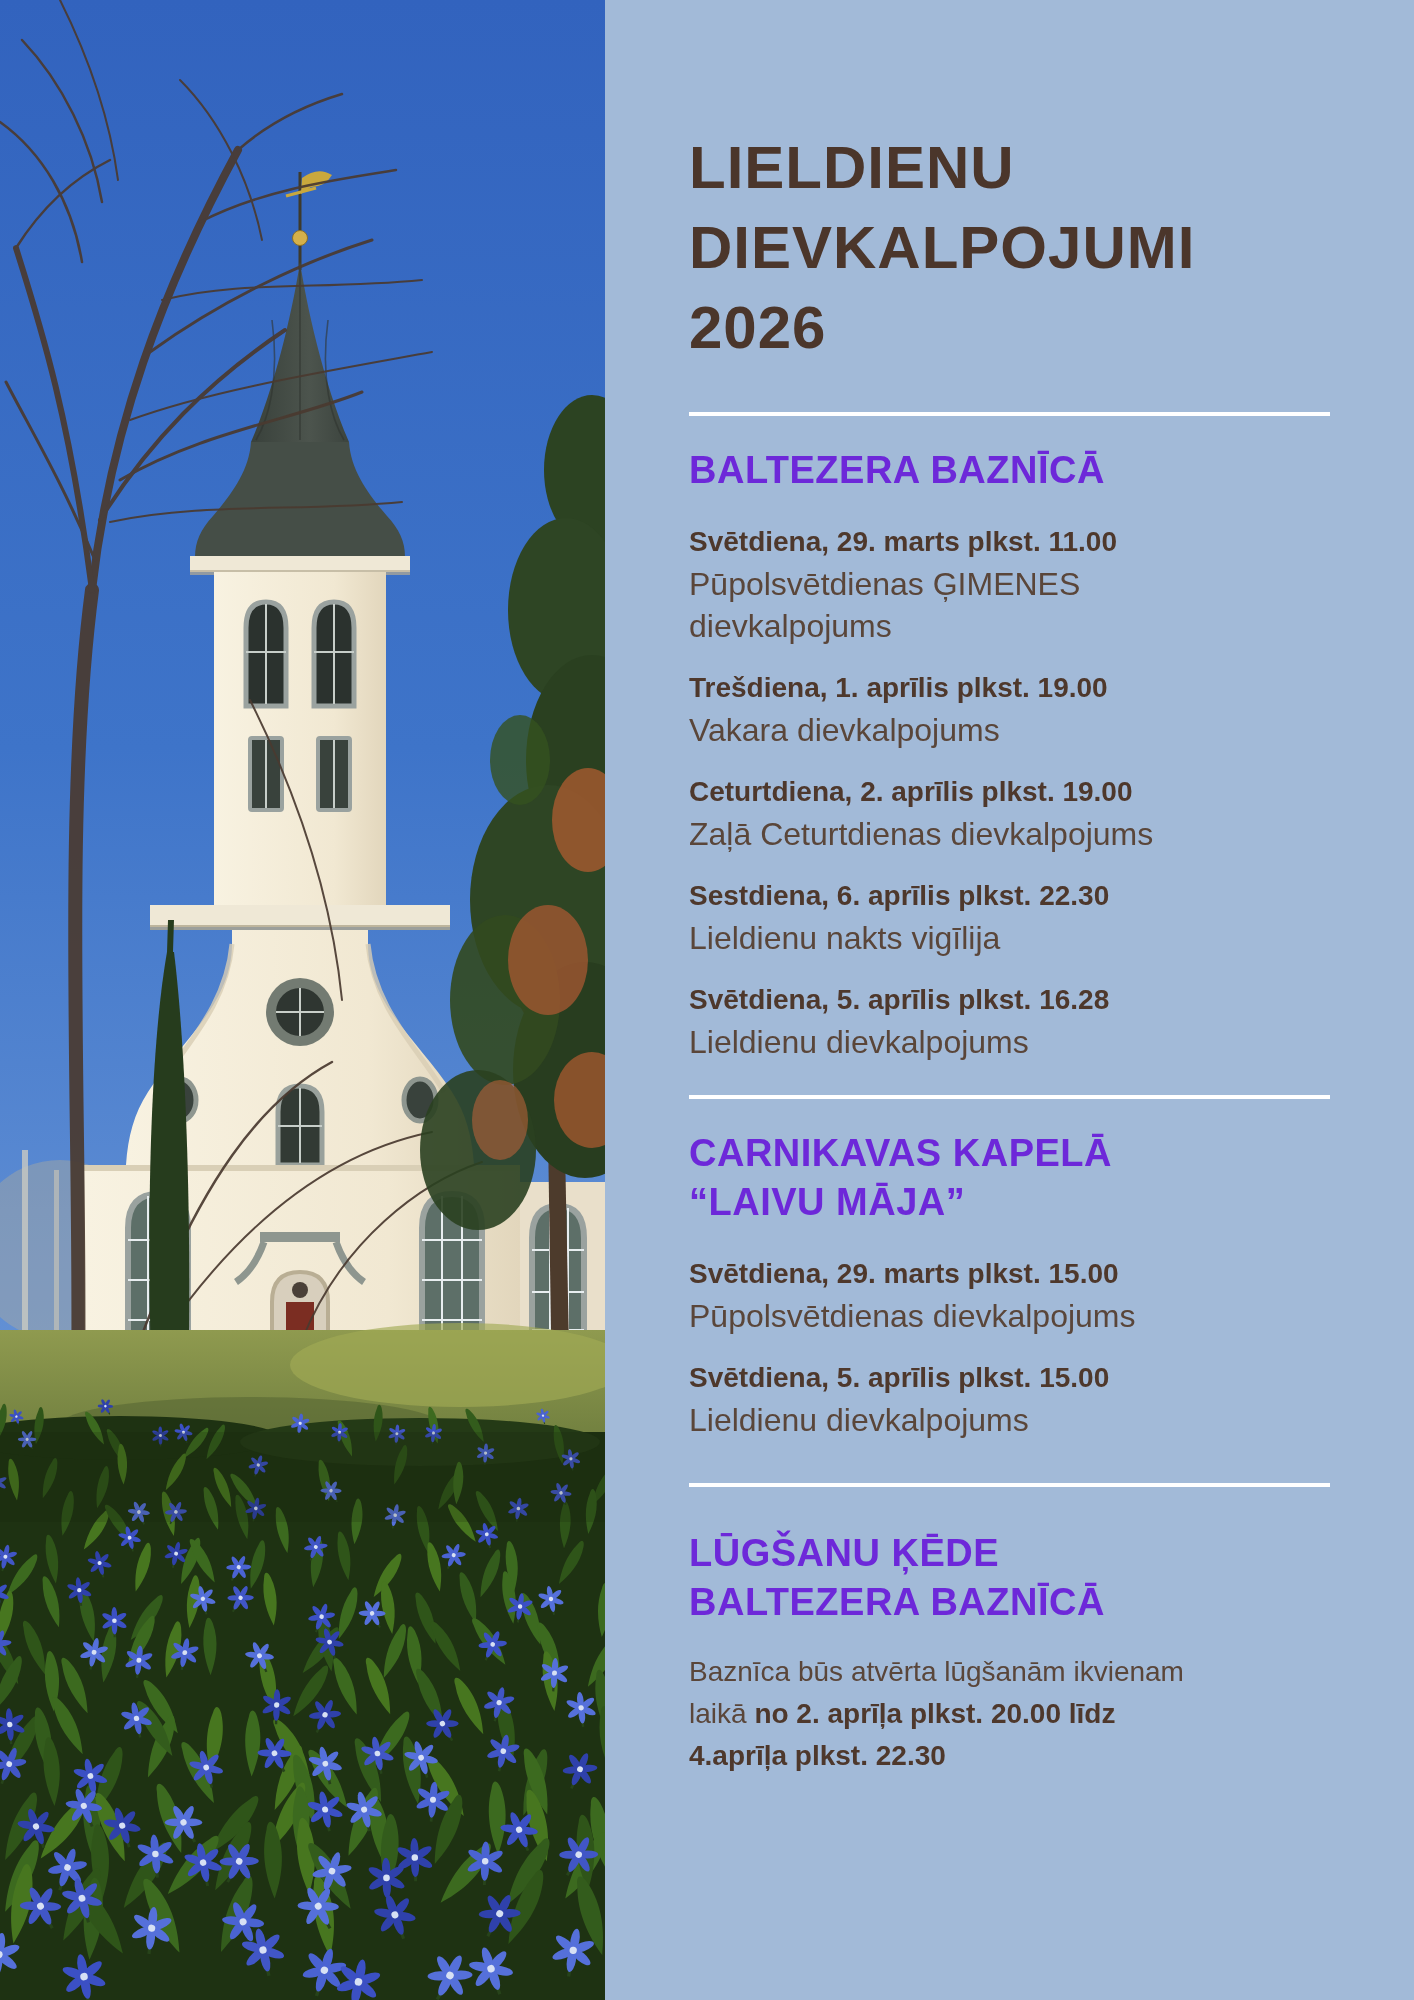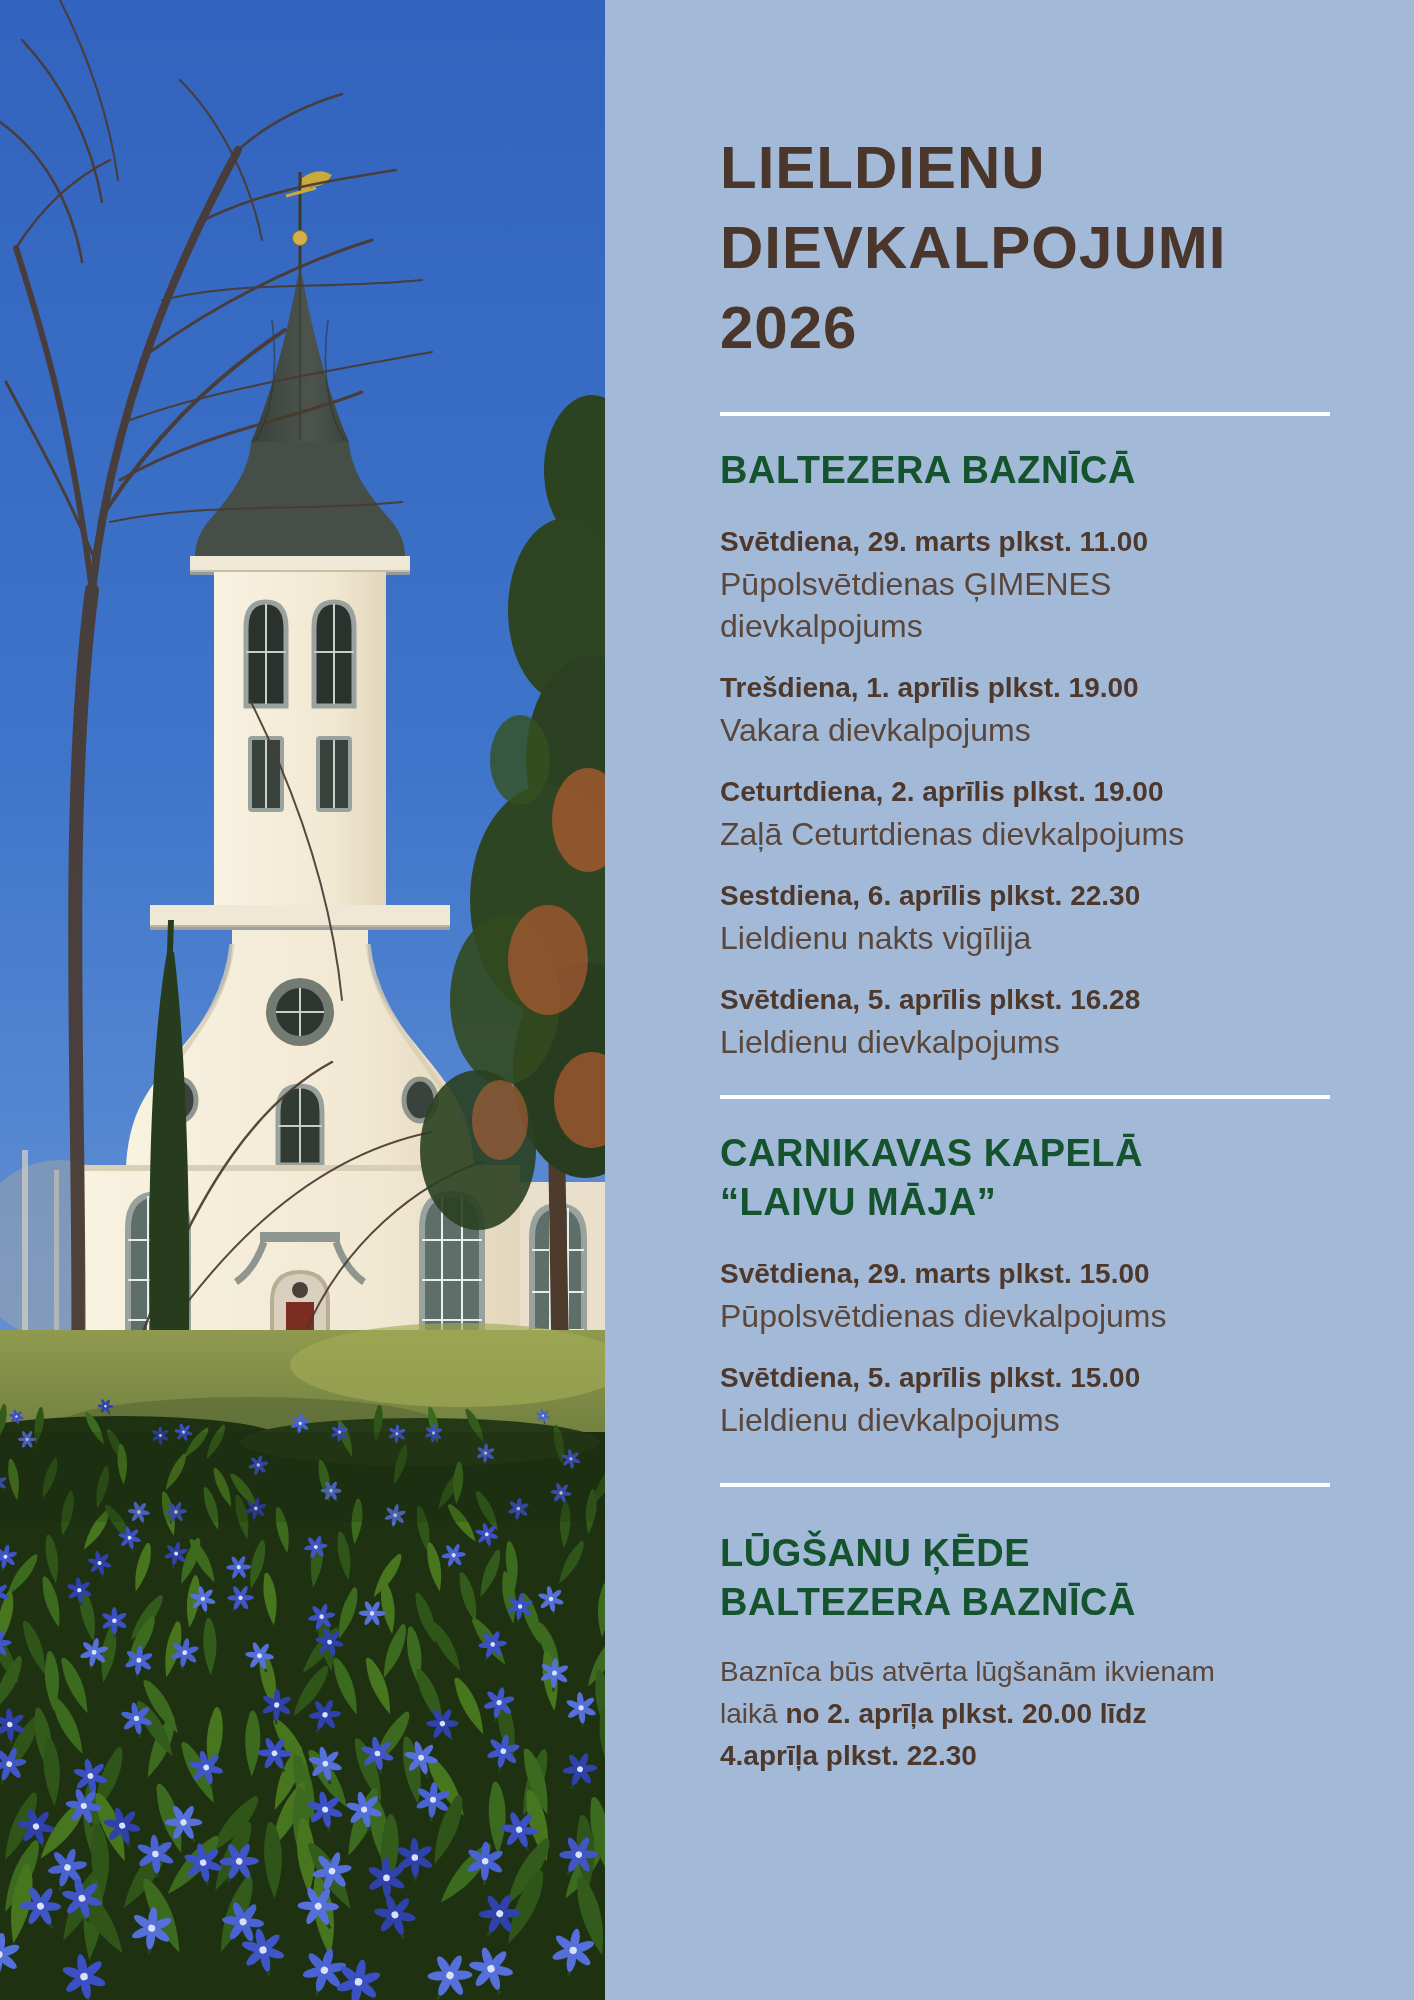--- a/index.html
+++ b/index.html
@@ -11,35 +11,35 @@
   }
   .poster{position:relative;width:1414px;height:2000px;}
 
   
   .photo{position:absolute;left:0;top:0;width:605px;height:2000px;overflow:hidden;}
   .photo svg{display:block;}
 
   
   .panel{
     position:absolute;left:605px;top:0;width:809px;height:2000px;
-    box-sizing:border-box;padding:128px 84px 40px 115px;
+    box-sizing:border-box;padding:128px 84px 40px 84px;
     background:#a2bad8;color:#4b362b;
   }
   .title{
     font-size:60px;line-height:80px;font-weight:bold;letter-spacing:1px;
     color:#4b362b;margin:0;
   }
   .title span{display:block;}
   hr.div{border:none;height:4px;background:#ffffff;}
   .div1{margin:44px 0 30px;}
   .div2{margin:32px 0 30px;}
   .div3{margin:42px 0 42px;}
   h2.sec{
     font-size:38px;line-height:49px;font-weight:bold;letter-spacing:.5px;
-    color:#14532d;margin:0 0 26px;
+    color:#6d28d9;margin:0 0 26px;
   }
   h2.sec .hl{display:block;}
   h2.tight{margin-bottom:24px;}
   .event{margin:0 0 20px;}
   .event-time{font-weight:bold;font-size:28px;line-height:42px;color:#4e382c;}
   .event-desc{font-size:32px;line-height:42px;color:#5a463a;}
   .event-desc span{display:block;}
   .note{font-size:28px;line-height:42px;color:#5a463a;margin:0;}
   .note b{color:#4e382c;font-weight:bold;margin-top:12px;}
 </style>

